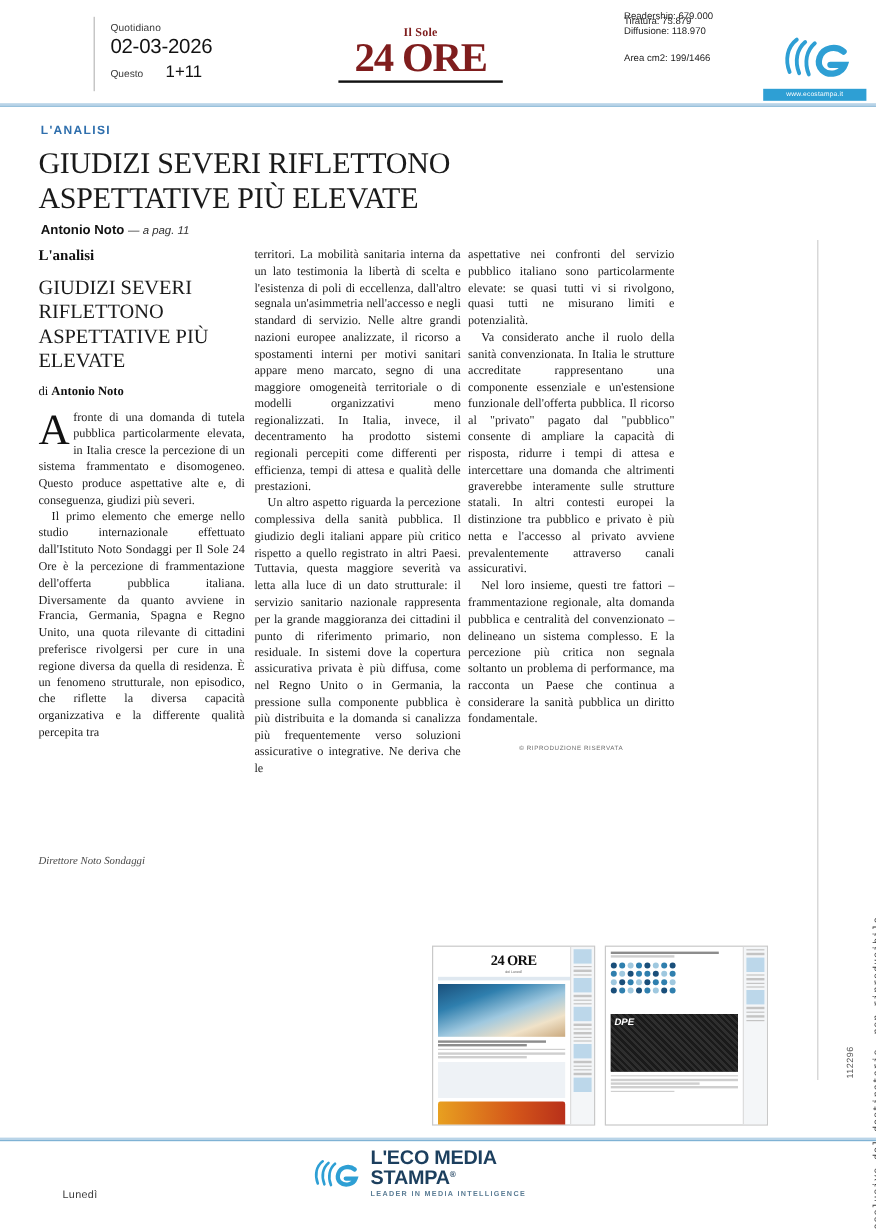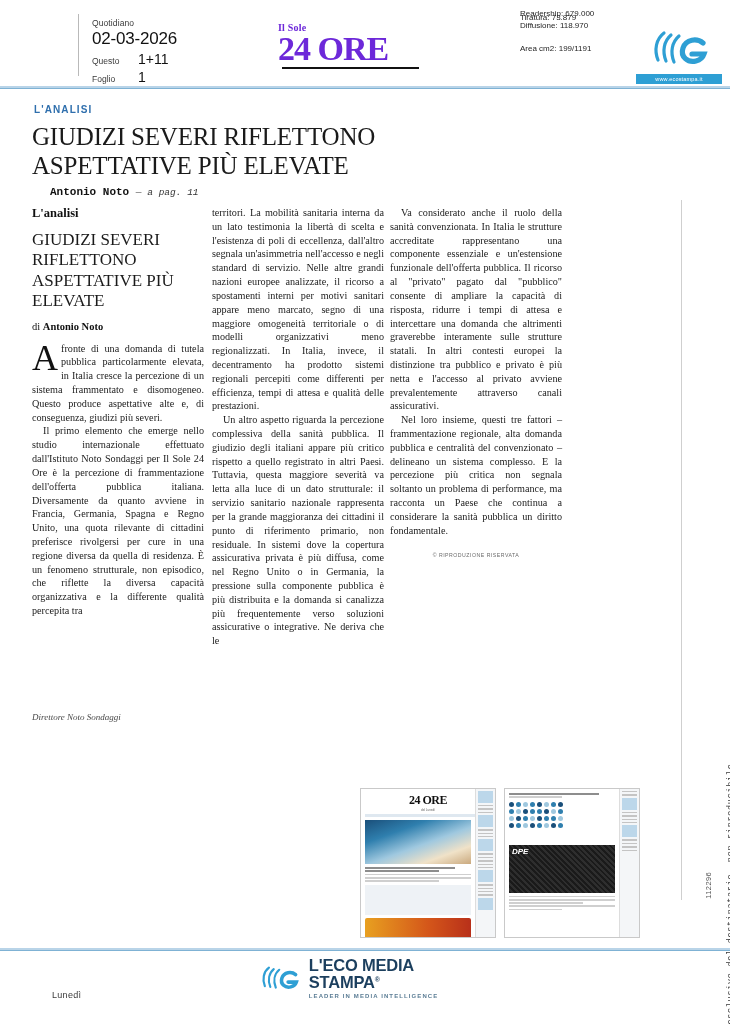--- a/index.html
+++ b/index.html
@@ -14,21 +14,21 @@
   
   .header { position: relative; height: 102px; }
   .hdr-divider-v { position:absolute; top:14px; left:78px; width:1px; height:62px; background:#b9b9b9; }
   .meta-left { position:absolute; left:92px; top:18px; width:200px; color:#1a1a1a; }
   .meta-left .kicker { font-size:8.5px; color:#3a3a3a; letter-spacing:.1px; }
   .meta-left .date { font-size:17px; font-weight:400; letter-spacing:-0.2px; margin-top:1px; color:#111; }
   .meta-row { display:flex; align-items:baseline; margin-top:2px; }
   .meta-row .lbl { font-size:8.5px; color:#3a3a3a; width:46px; }
   .meta-row .val { font-size:14px; color:#111;text-align:center; }
 
-  .masthead { position:absolute; left:278px; top:22px; width:145px; color:#6d28d9; }
+  .masthead { position:absolute; left:278px; top:22px; width:145px; text-align:center; color:#7f1d1d; }
   .masthead .ms-top { font-family:"Liberation Serif", serif; font-weight:700; font-size:10px; letter-spacing:.2px; }
   .masthead .ms-main { font-family:"Liberation Serif", serif; font-weight:700; font-size:34px; letter-spacing:-1px; line-height:1; margin-top:-1px; }
   .masthead .ms-rule { height:2px; background:#111; margin:1px 4px 0 4px; }
 
   .meta-right { position:absolute; left:520px; top:9px; width:120px; color:#1e1e1e; font-size:8px; line-height:1.45; }
   .meta-right .stack { position:relative; height:11px; }
   .meta-right .stack .l1 { position:absolute; top:-1px; left:0; }
   .meta-right .stack .l2 { position:absolute; top:3px; left:0; }
   .meta-right .sep { height:11px; }
 
@@ -38,21 +38,21 @@
 
   .hdr-rule { position:absolute; left:0; right:0; top:86px; height:2px; background:#b9d4e8; }
   .hdr-rule2 { position:absolute; left:0; right:0; top:88px; height:1px; background:#7fb2d4; }
 
   
   .analisi-kicker { position:absolute; left:34px; top:104px; font-size:10px; font-weight:700;
                     color:#2f6fad; letter-spacing:1.1px; }
   .main-headline { position:absolute; left:32px; top:122px; width:420px;
                    font-family:"Liberation Serif", serif; font-size:25px; line-height:1.16;
                    color:#1a1a1a; font-weight:400; letter-spacing:-.2px; }
-  .byline-top { position:absolute; left:50px; top:186px; font-family:Liberation Mono, monospace; font-size:11px; }
+  .byline-top { position:absolute; left:34px; top:186px; font-family:Liberation Sans, sans-serif; font-size:11px; }
   .byline-top .nm { font-weight:700; color:#111; }
   .byline-top .rif { font-style:italic; font-size:9.5px; color:#333; }
 
   
   .cols { position:absolute; left:32px; top:206px; width:538px; height:500px; }
   .col { position:absolute; top:0; width:172px; }
   .col.c1 { left:0; }
   .col.c2 { left:180px; }
   .col.c3 { left:358px; }
 
@@ -128,40 +128,36 @@
   <div class="header">
     <div class="hdr-divider-v"></div>
 
     <div class="meta-left">
       <div class="kicker">Quotidiano</div>
       <div class="date">02-03-2026</div>
       <div class="meta-row">
         <span class="lbl">Questo</span>
         <span class="val">1+11</span>
       </div>
-      <div class="meta-row">
-        <span class="lbl">Foglio</span>
-        <span class="val">1</span>
-      </div>
     </div>
 
     <div class="masthead">
       <div class="ms-top">Il Sole</div>
       <div class="ms-main">24 ORE</div>
       <div class="ms-rule"></div>
     </div>
 
     <div class="meta-right">
       <div class="stack">
         <span class="l1">Readership: 679.000</span>
         <span class="l2">Tiratura: 73.879</span>
       </div>
       <div>Diffusione: 118.970</div>
       <div class="sep"></div>
-      <div>Area cm2: 199/1191</div>
+      <div>Area cm2: 199/1466</div>
     </div>
 
     <svg class="eco-logo-hdr" viewBox="0 0 64 44">
       <g fill="none" stroke="#2e9fd4" stroke-width="3.2" stroke-linecap="round">
         <path d="M10 34 C6 24 8 13 16 7"></path>
         <path d="M18 35 C14 25 16 15 23 9"></path>
         <path d="M26 36 C22 26 24 16 31 10"></path>
       </g>
       <path d="M55 17 C49 12 38 13 35 22 C32 31 40 37 48 35 C52 34 55 31 56 28 L44 28" fill="none" stroke="#2e9fd4" stroke-width="5.2" stroke-linecap="round"></path>
     </svg>
@@ -194,20 +190,21 @@
 
     <div class="col c2">
       <div class="bodytext">
         <p class="nofirst">territori. La mobilità sanitaria interna da un lato testimonia la libertà di scelta e l'esistenza di poli di eccellenza, dall'altro segnala un'asimmetria nell'accesso e negli standard di servizio. Nelle altre grandi nazioni europee analizzate, il ricorso a spostamenti interni per motivi sanitari appare meno marcato, segno di una maggiore omogeneità territoriale o di modelli organizzativi meno regionalizzati. In Italia, invece, il decentramento ha prodotto sistemi regionali percepiti come differenti per efficienza, tempi di attesa e qualità delle prestazioni.</p>
         <p>Un altro aspetto riguarda la percezione complessiva della sanità pubblica. Il giudizio degli italiani appare più critico rispetto a quello registrato in altri Paesi. Tuttavia, questa maggiore severità va letta alla luce di un dato strutturale: il servizio sanitario nazionale rappresenta per la grande maggioranza dei cittadini il punto di riferimento primario, non residuale. In sistemi dove la copertura assicurativa privata è più diffusa, come nel Regno Unito o in Germania, la pressione sulla componente pubblica è più distribuita e la domanda si canalizza più frequentemente verso soluzioni assicurative o integrative. Ne deriva che le</p>
       </div>
     </div>
 
     <div class="col c3">
       <div class="bodytext">
+        <p class="nofirst">aspettative nei confronti del servizio pubblico italiano sono particolarmente elevate: se quasi tutti vi si rivolgono, quasi tutti ne misurano limiti e potenzialità.</p>
         <p>Va considerato anche il ruolo della sanità convenzionata. In Italia le strutture accreditate rappresentano una componente essenziale e un'estensione funzionale dell'offerta pubblica. Il ricorso al "privato" pagato dal "pubblico" consente di ampliare la capacità di risposta, ridurre i tempi di attesa e intercettare una domanda che altrimenti graverebbe interamente sulle strutture statali. In altri contesti europei la distinzione tra pubblico e privato è più netta e l'accesso al privato avviene prevalentemente attraverso canali assicurativi.</p>
         <p>Nel loro insieme, questi tre fattori – frammentazione regionale, alta domanda pubblica e centralità del convenzionato – delineano un sistema complesso. E la percezione più critica non segnala soltanto un problema di performance, ma racconta un Paese che continua a considerare la sanità pubblica un diritto fondamentale.</p>
       </div>
       <div class="riserva">© RIPRODUZIONE RISERVATA</div>
     </div>
   </div>
 
   <div class="direttore">Direttore Noto Sondaggi</div>
 
   <div class="rot-rule"></div>

